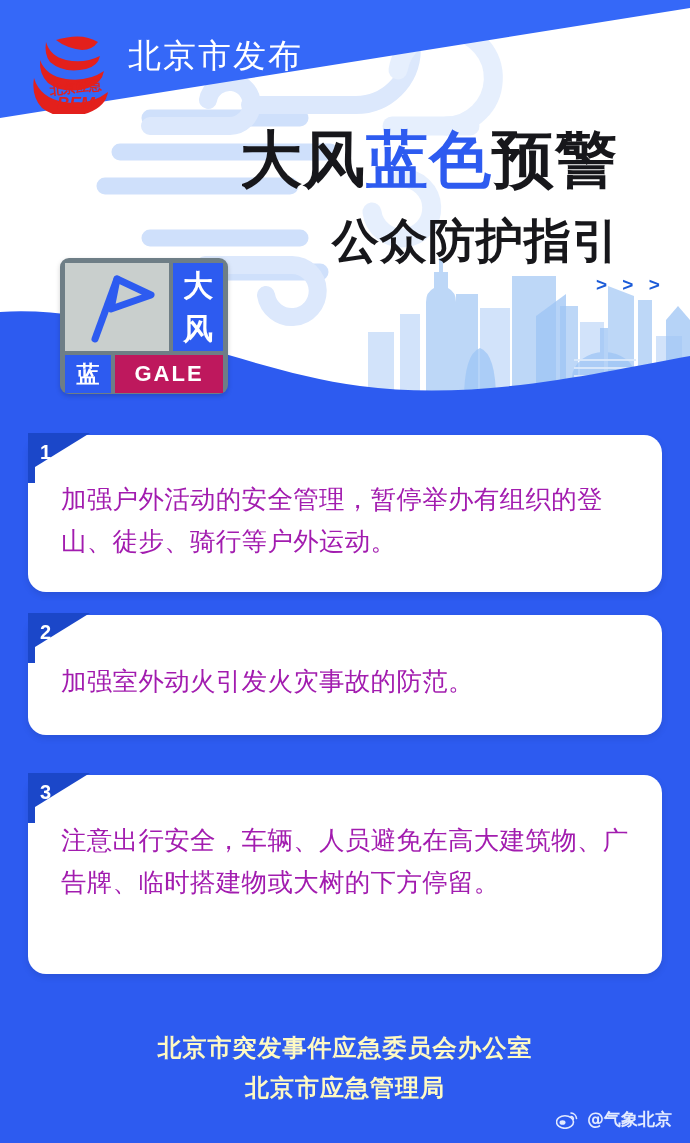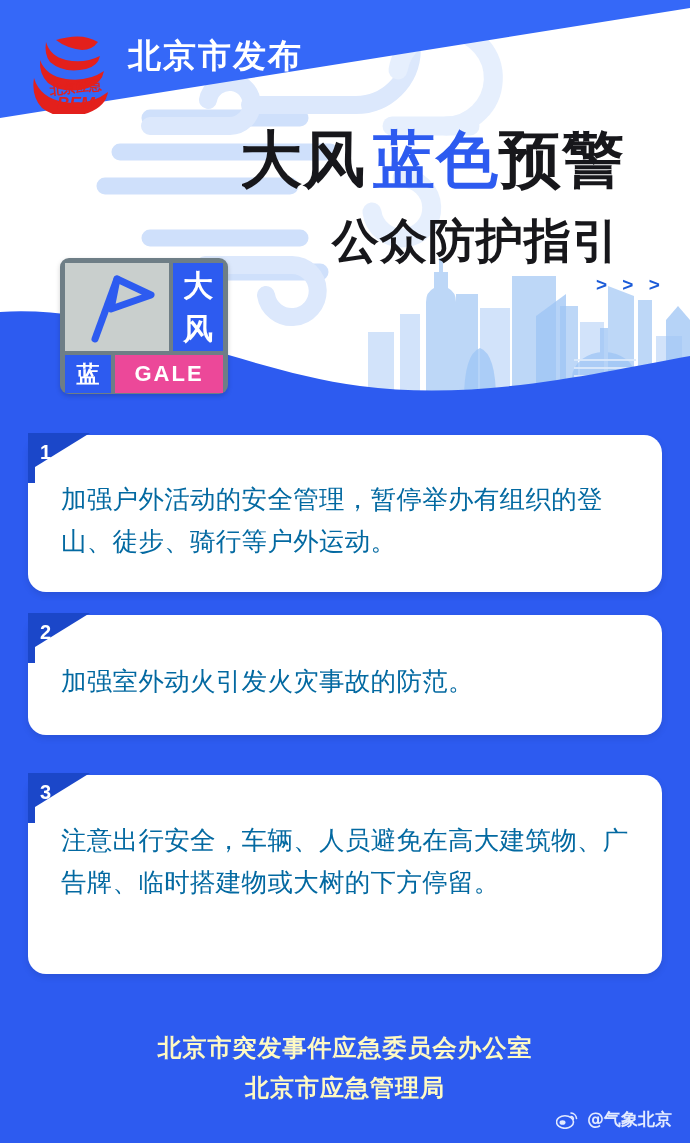--- a/index.html
+++ b/index.html
@@ -43,33 +43,33 @@
   
   .wave { position:absolute; left:0; top:290px; width:690px; height:120px; }
 
   
   .logo {
     position:absolute; left:26px; top:26px;
     width:96px; height:88px;
   }
   .brand-title {
     position:absolute; left:128px; top:34px;
-    font-size:33px; font-weight:bold; color:#FFFFFF;
+    font-size:33px; font-weight:normal; color:#FFFFFF;
     letter-spacing:2px;
     font-family:"Liberation Sans","DejaVu Sans",sans-serif;
   }
 
   
   .title-main {
     position:absolute; left:240px; top:118px;
     font-size:62px; font-weight:bold; color:#17171B;
     letter-spacing:1px; white-space:nowrap;
     font-family:"DejaVu Sans","Liberation Sans",sans-serif;
   }
-  .title-main .accent { color:#2D5BF0;margin-left:7px; }
+  .title-main .accent { color:#2D5BF0; }
   .title-sub {
     position:absolute; left:332px; top:210px;
     font-size:47px; font-weight:bold; color:#17171B;
     letter-spacing:1px; white-space:nowrap;
     font-family:"DejaVu Sans","Liberation Sans",sans-serif;
     text-align:right;
   }
   .chevrons {
     position:absolute; left:596px; top:274px;
     font-size:19px; font-weight:bold; color:#1B5BD8;
@@ -103,37 +103,37 @@
   }
   .gale-blue {
     width:46px; height:38px;
     background:#2D5BF0; color:#fff;
     font-size:23px; font-weight:bold;
     display:flex; align-items:center; justify-content:center;
     font-family:"DejaVu Sans","Liberation Sans",sans-serif;
   }
   .gale-en {
     width:108px; height:38px;
-    background:#ec4899; color:#fff;
+    background:#be185d; color:#fff;
     font-size:22px; font-weight:bold; letter-spacing:2px;
     display:flex; align-items:center; justify-content:center;
     font-family:"Liberation Sans","DejaVu Sans",sans-serif;
   }
 
   
   .cards { position:absolute; left:0; top:0; width:690px; }
   .card {
     position:absolute; left:28px; width:634px;
     background:#FFFFFF;
     border-radius:18px;
     box-shadow:0 3px 7px rgba(0,0,0,.10);
   }
   .card-text {
     font-size:25.5px; line-height:42px;
-    color:#0369a1; font-weight:500;
+    color:#a21caf; font-weight:500;
     font-family:"DejaVu Sans","Liberation Sans",sans-serif;
     padding:0 33px;
     letter-spacing:0.3px;
   }
   .pennant {
     position:absolute; left:0px; top:-2px;
     width:82px; height:50px;
   }
   .pennant-num {
     position:absolute; left:12px; top:6px;

